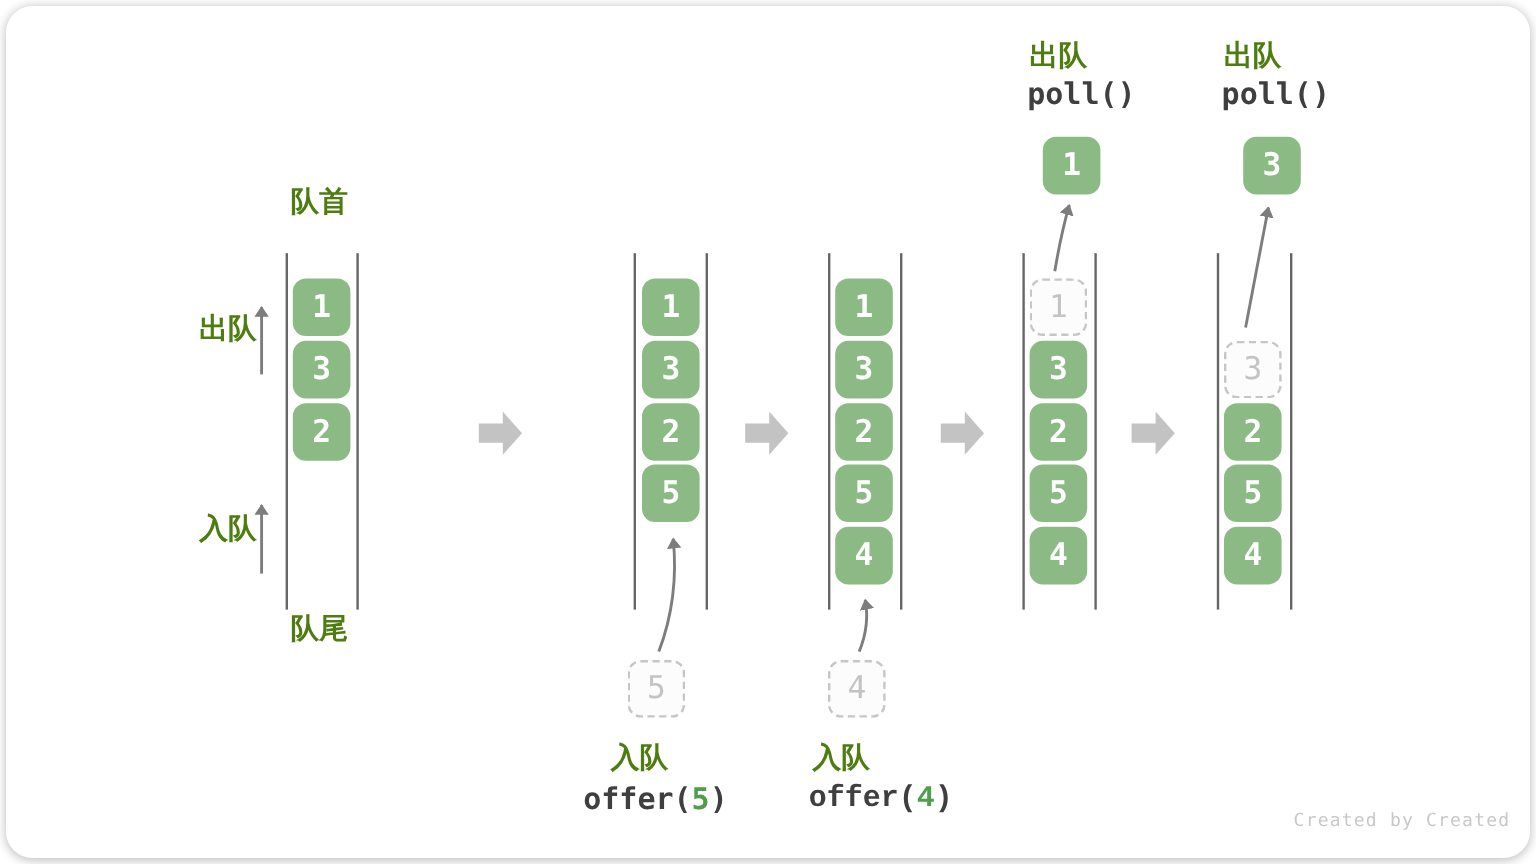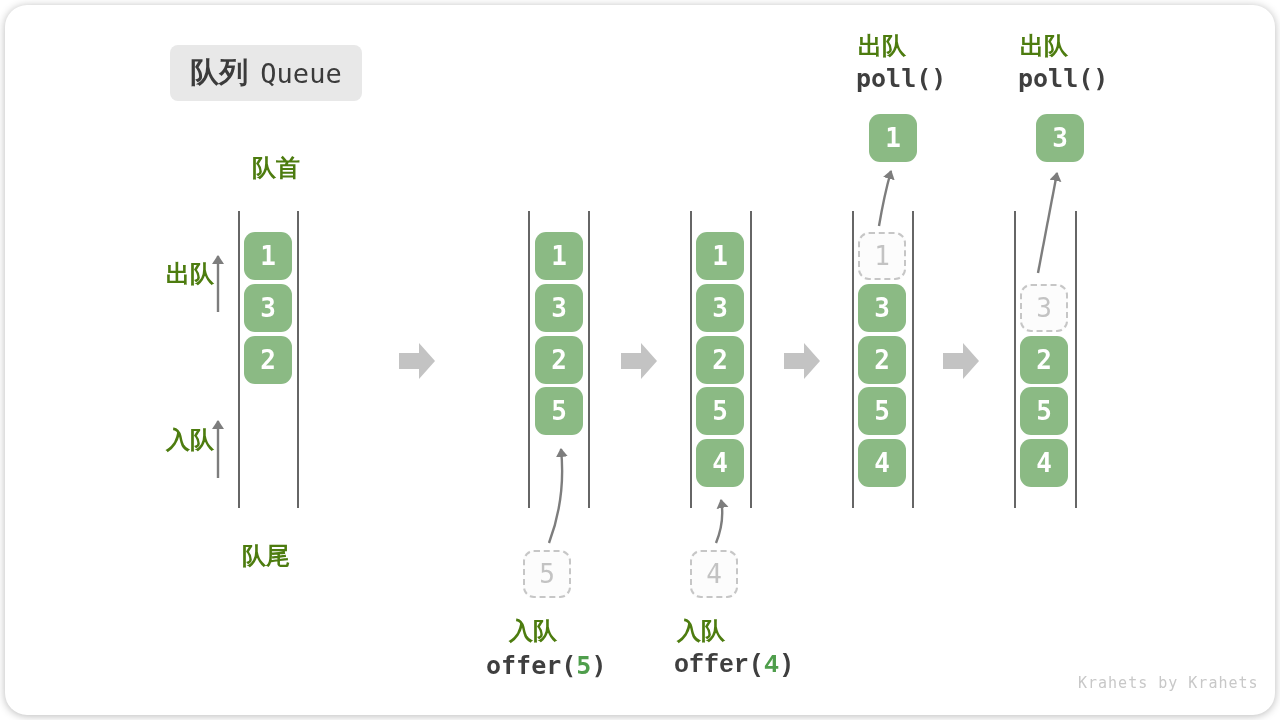--- a/index.html
+++ b/index.html
@@ -46,27 +46,23 @@
     color:#c8c8c8;
   }
   svg.overlay{position:absolute;left:0;top:0;pointer-events:none;}
 </style>
 </head>
 <body>
 
 <div id="canvas">
   <div class="card"></div>
 
-  <div class="title-chip">
-    <span class="title-zh">队列</span>
-    <span class="title-en">Queue</span>
-  </div>
 
-  <div class="zh-label" style="left:252px;top:152px;">队首</div>
-  <div class="zh-label" style="left:242px;top:540px;">队尾</div>
+  <div class="zh-label" style="left:242px;top:152px;">队首</div>
+  <div class="zh-label" style="left:242px;top:508px;">队尾</div>
   <div class="zh-label" style="left:166px;top:258px;">出队</div>
   <div class="zh-label" style="left:166px;top:424px;">入队</div>
 
   <div class="zh-label" style="left:858px;top:30px;">出队</div>
   <div class="code" style="left:856px;top:64px;">poll()</div>
   <div class="zh-label" style="left:1020px;top:30px;">出队</div>
   <div class="code" style="left:1018px;top:64px;">poll()</div>
 
   <div class="gbox" style="left:869px;top:114px;">1</div>
   <div class="gbox" style="left:1036px;top:114px;">3</div>
@@ -130,14 +126,14 @@
 
     <path d="M879,226 Q884,196 891,171" stroke="#7d7d7d" stroke-width="2.4" fill="none" marker-end="url(#ah)"></path>
     <path d="M1038,273 Q1048,220 1057,173" stroke="#7d7d7d" stroke-width="2.4" fill="none" marker-end="url(#ah)"></path>
 
     <polygon points="0,10 20,10 20,0 36,18 20,36 20,26 0,26" transform="translate(399,343)" fill="#c3c3c3"></polygon>
     <polygon points="0,10 20,10 20,0 36,18 20,36 20,26 0,26" transform="translate(621,343)" fill="#c3c3c3"></polygon>
     <polygon points="0,10 20,10 20,0 36,18 20,36 20,26 0,26" transform="translate(784,343)" fill="#c3c3c3"></polygon>
     <polygon points="0,10 20,10 20,0 36,18 20,36 20,26 0,26" transform="translate(943,343)" fill="#c3c3c3"></polygon>
   </svg>
 
-  <div class="watermark">Krahets by Krahets</div>
+  <div class="watermark">Created by Created</div>
 </div>
 
 </body></html>

